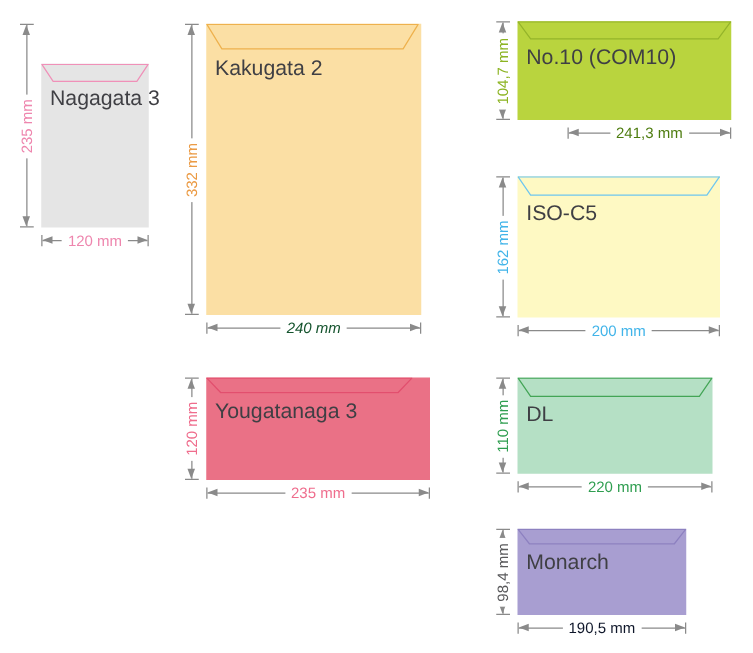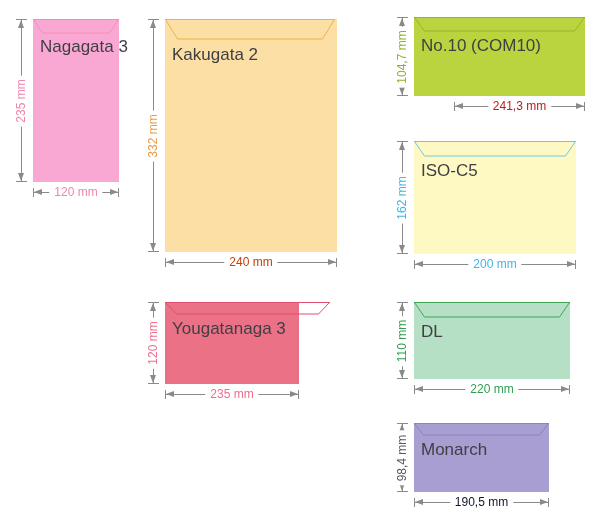--- a/index.html
+++ b/index.html
@@ -27,36 +27,36 @@
   .ah.dn{bottom:1px;left:2px;border-width:8px 3.5px 0 3.5px;border-color:#8a8a8a transparent transparent transparent;}
   .ah.lf{left:1px;top:2px;border-width:3.5px 8px 3.5px 0;border-color:transparent #8a8a8a transparent transparent;}
   .ah.rt{right:1px;top:2px;border-width:3.5px 0 3.5px 8px;border-color:transparent transparent transparent #8a8a8a;}
   .dlabel{position:absolute;font-size:12px;background:#ffffff;white-space:nowrap;line-height:1.1;}
   .vlabel{left:50%;top:50%;transform:translate(-50%,-50%) rotate(-90deg);padding:1px 4px;}
   .hlabel{left:50%;top:50%;transform:translate(-50%,-50%);padding:0 5px;}
 
   
   .env1{left:33px; top:19px;  width:86px;  height:163px;}
   .env2{left:165px;top:19px;  width:172px; height:233px;}
-  .env3{left:165px;top:302px; width:134px; height:82px;}
+  .env3{left:165px;top:302px; width:179px; height:82px;}
   .env4{left:414px;top:17px;  width:171px; height:79px;}
   .env5{left:414px;top:141px; width:162px; height:113px;}
   .env6{left:414px;top:302px; width:156px; height:77px;}
   .env7{left:414px;top:423px; width:135px; height:69px;}
   .env1 .name{top:18px;} .env2 .name{top:26px;} .env3 .name{top:17px;}
   .env4 .name{top:19px;} .env5 .name{top:20px;} .env6 .name{top:20px;}
   .env7 .name{top:17px;}
 </style>
 </head>
 <body>
 
 <div id="stage">
 
   <div class="env env1">
-    <div class="sheet" style="background-color: #f9a8d4;">
+    <div class="sheet" style="background-color: #e5e5e5; margin-top: 32px;">
       <svg class="flap" width="86" height="15" viewBox="0 0 86 15" style="color: rgb(240, 144, 184);">
         <line x1="0" y1="0.5" x2="86" y2="0.5" stroke="currentColor"></line>
         <polyline points="0.5,0.5 9.5,14 76.5,14 85.5,0.5" fill="none" stroke="currentColor"></polyline>
       </svg>
       <span class="name">Nagagata 3</span>
     </div>
     <div class="vdim" style="color: rgb(238, 134, 174);">
       <i class="tick th"></i>
         <i class="tick bh"></i>
         <span class="dline"></span>
@@ -83,21 +83,21 @@
       <span class="name">Kakugata 2</span>
     </div>
     <div class="vdim" style="color: rgb(235, 155, 69);">
       <i class="tick th"></i>
         <i class="tick bh"></i>
         <span class="dline"></span>
       <b class="ah up"></b>
       <b class="ah dn"></b>
       <span class="dlabel vlabel">332 mm</span>
     </div>
-    <div class="hdim" style="color: #c2410c;">
+    <div class="hdim" style="color: #14532d; font-style: italic;">
       <i class="tick lv"></i>
         <i class="tick rv"></i>
         <span class="dline"></span>
       <b class="ah lf"></b>
       <b class="ah rt"></b>
       <span class="dlabel hlabel">240 mm</span>
     </div>
   </div>
 
   <div class="env env3">
@@ -135,21 +135,21 @@
       <span class="name">No.10 (COM10)</span>
     </div>
     <div class="vdim" style="color: rgb(140, 180, 34);">
       <i class="tick th"></i>
         <i class="tick bh"></i>
         <span class="dline"></span>
       <b class="ah up"></b>
       <b class="ah dn"></b>
       <span class="dlabel vlabel">104,7 mm</span>
     </div>
-    <div class="hdim" style="color: #b91c1c; margin-left: 40px;">
+    <div class="hdim" style="color: #4d7c0f; margin-left: 40px;">
       <i class="tick lv"></i>
         <i class="tick rv"></i>
         <span class="dline"></span>
       <b class="ah lf"></b>
       <b class="ah rt"></b>
       <span class="dlabel hlabel">241,3 mm</span>
     </div>
   </div>
 
   <div class="env env5">

